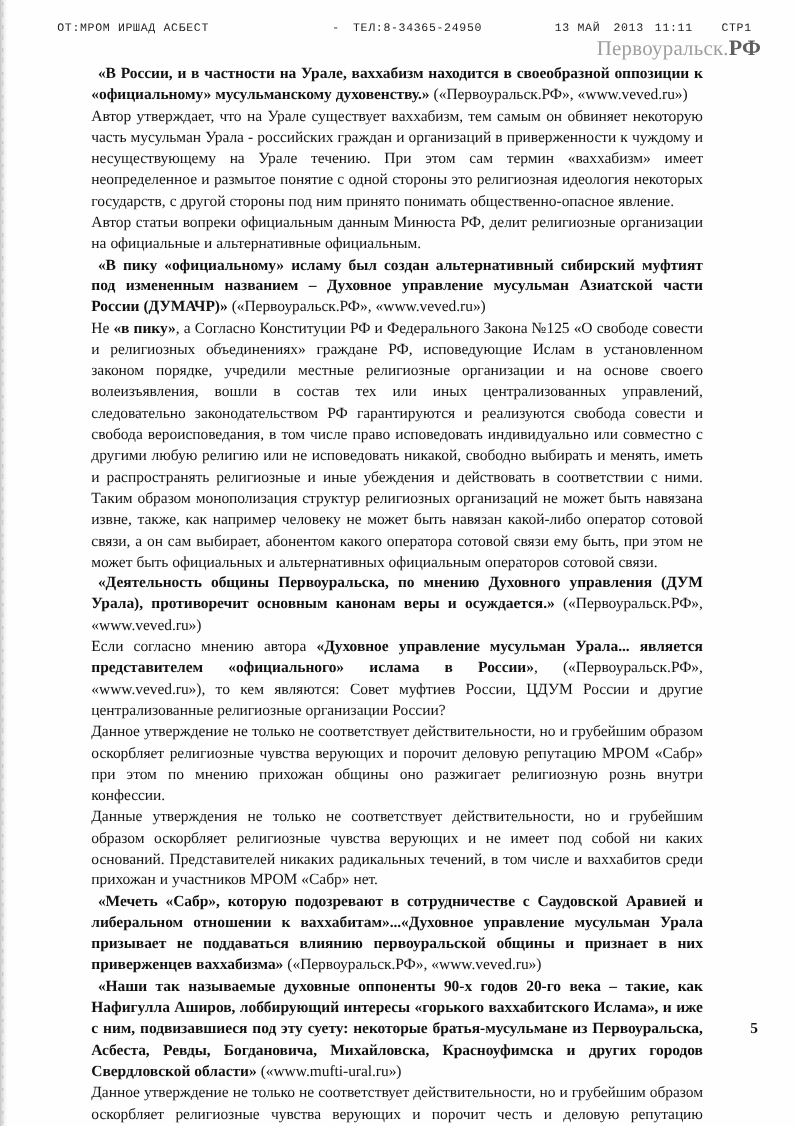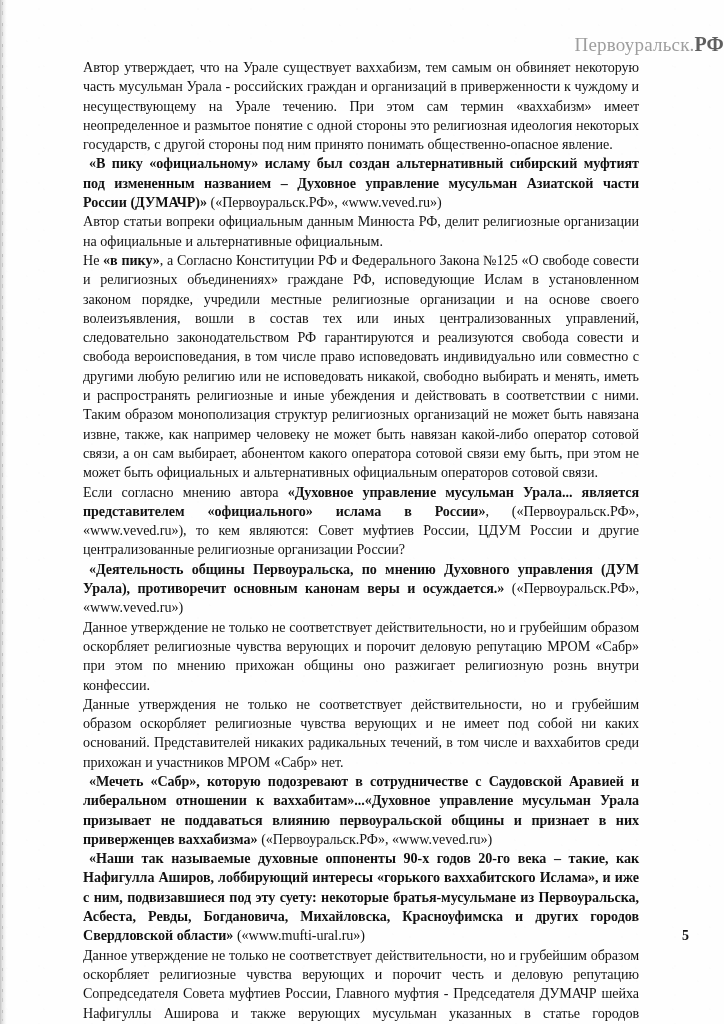--- a/index.html
+++ b/index.html
@@ -64,21 +64,21 @@
   .fax-dash  { margin-left: 112px; }
   .fax-tel   { margin-left: 12px; }
   .fax-date  { margin-left: 66px; }
   .fax-year  { margin-left: 12px; }
   .fax-time  { margin-left: 10px; }
   .fax-page  { margin-left: 26px; }
 
   
   .watermark {
     position: absolute;
-    right: 0;
+    right: 32px;
     top: 33px;
     font-family: "Liberation Serif", "DejaVu Serif", serif;
     font-size: 19px;
     color: #9e9e9e;
     white-space: nowrap;
     letter-spacing: .2px;
   }
   .watermark .wm-dom {
     font-weight: bold;
     color: #5f5f5f;
@@ -133,32 +133,36 @@
     opacity: .8;
   }
 </style>
 </head>
 <body>
 
 <div class="page">
 
   <div class="scan-edge-left"></div>
 
+  <div class="fax-header">
+    <span class="seg fax-from">ОТ:МРОМ ИРШАД АСБЕСТ</span><span class="seg fax-dash">-</span><span class="seg fax-tel">ТЕЛ:8-34365-24950</span><span class="seg fax-date">13 МАЙ</span><span class="seg fax-year">2013</span><span class="seg fax-time">11:11</span><span class="seg fax-page">СТР1</span>
+  </div>
 
   <div class="watermark">
     <span>Первоуральск.</span><span class="wm-dom">РФ</span>
   </div>
 
   <div class="doc-body">
+      <p class="para bold indent-quote"><span>«В России, и в частности на Урале, ваххабизм находится в своеобразной оппозиции к «официальному» мусульманскому духовенству.»</span><span class="reg"> («Первоуральск.РФ», «www.veved.ru»)</span></p>
       <p class="para"><span>Автор утверждает, что на Урале существует ваххабизм, тем самым он обвиняет некоторую часть мусульман Урала - российских граждан и организаций в приверженности к чуждому и несуществующему на Урале течению. При этом сам термин «ваххабизм» имеет неопределенное и размытое понятие с одной стороны это религиозная идеология некоторых государств, с другой стороны под ним принято понимать общественно-опасное явление.</span></p>
+      <p class="para"><span>Автор статьи вопреки официальным данным Минюста РФ, делит религиозные организации на официальные и альтернативные официальным.</span></p>
       <p class="para bold indent-quote"><span>«В пику «официальному» исламу был создан альтернативный сибирский муфтият под измененным названием – Духовное управление мусульман Азиатской части России (ДУМАЧР)»</span><span class="reg"> («Первоуральск.РФ», «www.veved.ru»)</span></p>
-      <p class="para"><span>Автор статьи вопреки официальным данным Минюста РФ, делит религиозные организации на официальные и альтернативные официальным.</span></p>
       <p class="para">Не <b>«в пику»</b>, а Согласно Конституции РФ и Федерального Закона №125 «О свободе совести и религиозных объединениях» граждане РФ, исповедующие Ислам в установленном законом порядке, учредили местные религиозные организации и на основе своего волеизъявления, вошли в состав тех или иных централизованных управлений, следовательно законодательством РФ гарантируются и реализуются свобода совести и свобода вероисповедания, в том числе право исповедовать индивидуально или совместно с другими любую религию или не исповедовать никакой, свободно выбирать и менять, иметь и распространять религиозные и иные убеждения и действовать в соответствии с ними. Таким образом монополизация структур религиозных организаций не может быть навязана извне, также, как например человеку не может быть навязан какой-либо оператор сотовой связи, а он сам выбирает, абонентом какого оператора сотовой связи ему быть, при этом не может быть официальных и альтернативных официальным операторов сотовой связи.</p>
+      <p class="para bold indent-quote"><span>«Деятельность общины Первоуральска, по мнению Духовного управления (ДУМ Урала), противоречит основным канонам веры и осуждается.»</span><span class="reg"> («Первоуральск.РФ», «www.veved.ru»)</span></p>
       <p class="para">Если согласно мнению автора <b>«Духовное управление мусульман Урала... является представителем «официального» ислама в России»</b>, («Первоуральск.РФ», «www.veved.ru»), то кем являются: Совет муфтиев России, ЦДУМ России и другие централизованные религиозные организации России?</p>
-      <p class="para bold indent-quote"><span>«Деятельность общины Первоуральска, по мнению Духовного управления (ДУМ Урала), противоречит основным канонам веры и осуждается.»</span><span class="reg"> («Первоуральск.РФ», «www.veved.ru»)</span></p>
       <p class="para"><span>Данное утверждение не только не соответствует действительности, но и грубейшим образом оскорбляет религиозные чувства верующих и порочит деловую репутацию МРОМ «Сабр» при этом по мнению прихожан общины оно разжигает религиозную рознь внутри конфессии.</span></p>
       <p class="para"><span>Данные утверждения не только не соответствует действительности, но и грубейшим образом оскорбляет религиозные чувства верующих и не имеет под собой ни каких оснований. Представителей никаких радикальных течений, в том числе и ваххабитов среди прихожан и участников МРОМ «Сабр» нет.</span></p>
       <p class="para bold indent-quote"><span>«Мечеть «Сабр», которую подозревают в сотрудничестве с Саудовской Аравией и либеральном отношении к ваххабитам»...«Духовное управление мусульман Урала призывает не поддаваться влиянию первоуральской общины и признает в них приверженцев ваххабизма»</span><span class="reg"> («Первоуральск.РФ», «www.veved.ru»)</span></p>
       <p class="para bold indent-quote"><span>«Наши так называемые духовные оппоненты 90-х годов 20-го века – такие, как Нафигулла Аширов, лоббирующий интересы «горького ваххабитского Ислама», и иже с ним, подвизавшиеся под эту суету: некоторые братья-мусульмане из Первоуральска, Асбеста, Ревды, Богдановича, Михайловска, Красноуфимска и других городов Свердловской области»</span><span class="reg"> («www.mufti-ural.ru»)</span></p>
       <p class="para"><span>Данное утверждение не только не соответствует действительности, но и грубейшим образом оскорбляет религиозные чувства верующих и порочит честь и деловую репутацию Сопредседателя Совета муфтиев России, Главного муфтия - Председателя ДУМАЧР шейха Нафигуллы Аширова и также верующих мусульман указанных в статье городов Свердловской области.</span></p>
     </div>
 
   <div class="page-number">5</div>
 
   <div class="scan-noise"></div>

